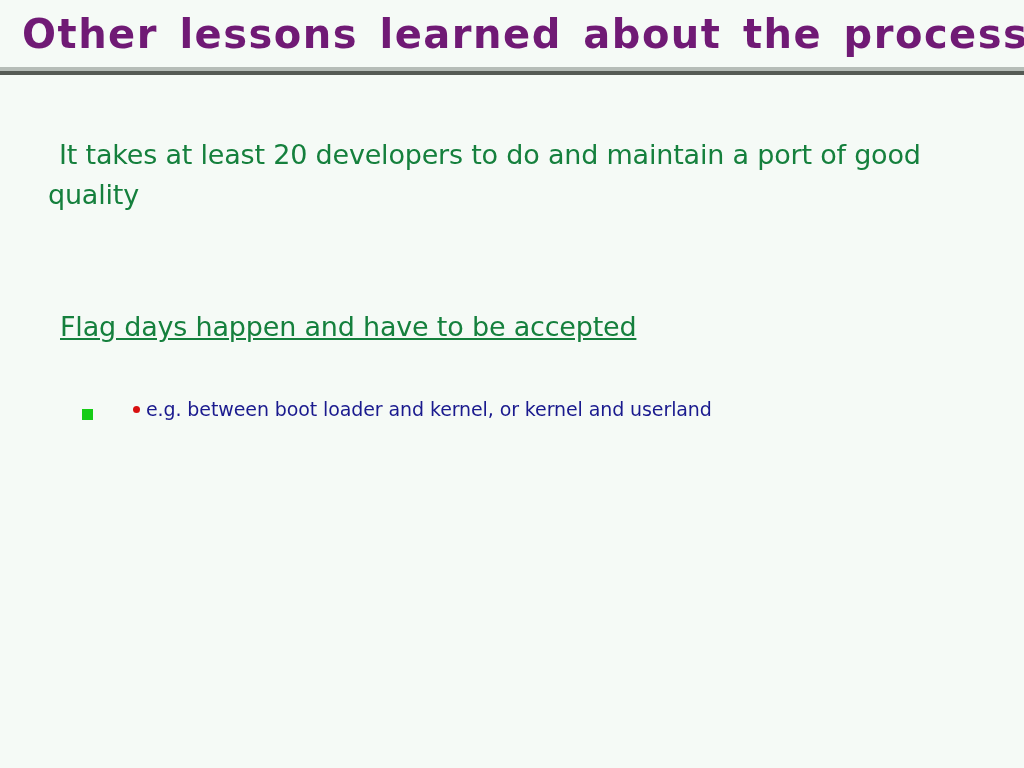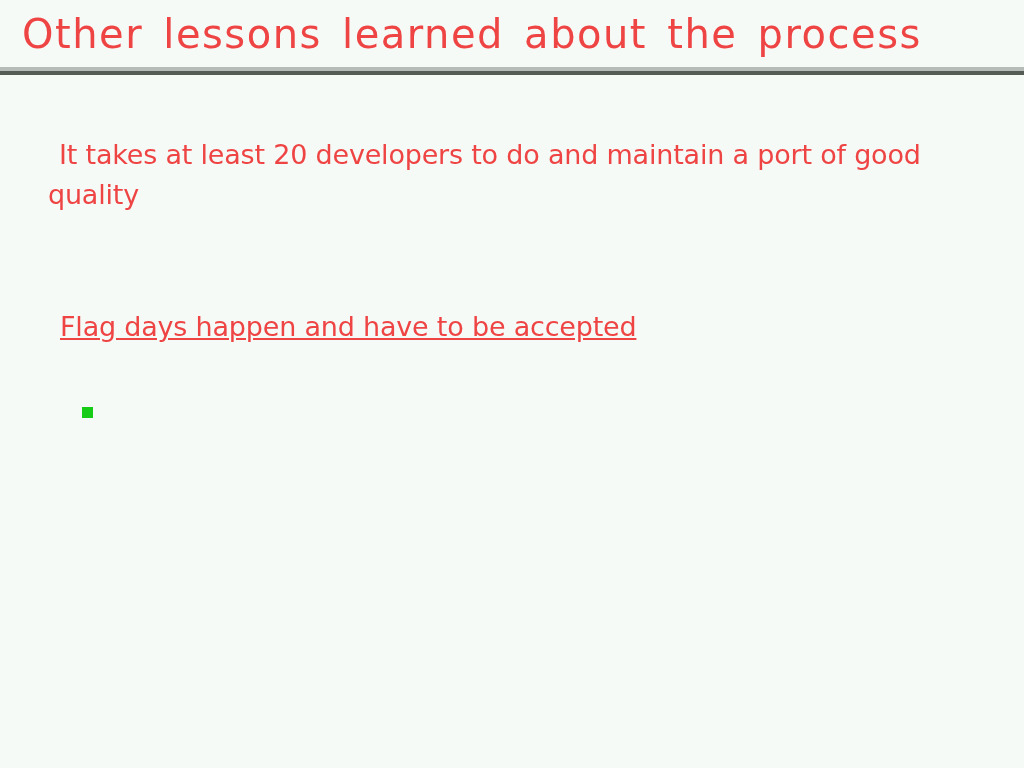--- a/index.html
+++ b/index.html
@@ -23,22 +23,22 @@
   }
 
   
   .slide-title {
     position: absolute;
     left: 22px;
     top: 8px;
     width: 980px;
     font-family: "DejaVu Sans", sans-serif;
     font-size: 40px;
-    font-weight: normal;
-    color: #ef4444;
+    font-weight: bold;
+    color: #701a75;
     letter-spacing: 1.5px;
     word-spacing: 6px;
     white-space: nowrap;
     line-height: 52px;
   }
 
   
   .title-rule {
     position: absolute;
     left: 0;
@@ -61,21 +61,21 @@
   .body-area {
     position: absolute;
     left: 0;
     top: 75px;
     width: 1024px;
     height: 693px;
   }
 
   .para {
     position: absolute;
-    color: #ef4444;
+    color: #15803d;
     font-family: "DejaVu Sans", sans-serif;
     font-size: 27px;
     line-height: 40px;
     letter-spacing: -0.2px;
   }
 
   .para-1 {
     left: 48px;
     top: 60px;
     width: 910px;
@@ -163,18 +163,24 @@
     </div>
 
     <div class="para para-2">Flag days happen and have to be accepted</div>
 
     <ul class="bullet-list">
 
 
       <li class="bullet-item">
         <span class="sq-bullet"></span>
 
+        <ul class="subbullet-list">
+          <li class="subbullet-item">
+            <span class="dot-bullet"></span>
+            <span>e.g. between boot loader and kernel, or kernel and userland</span>
+          </li>
+        </ul>
       </li>
 
     </ul>
 
   </div>
 </div>
 
 </body></html>

